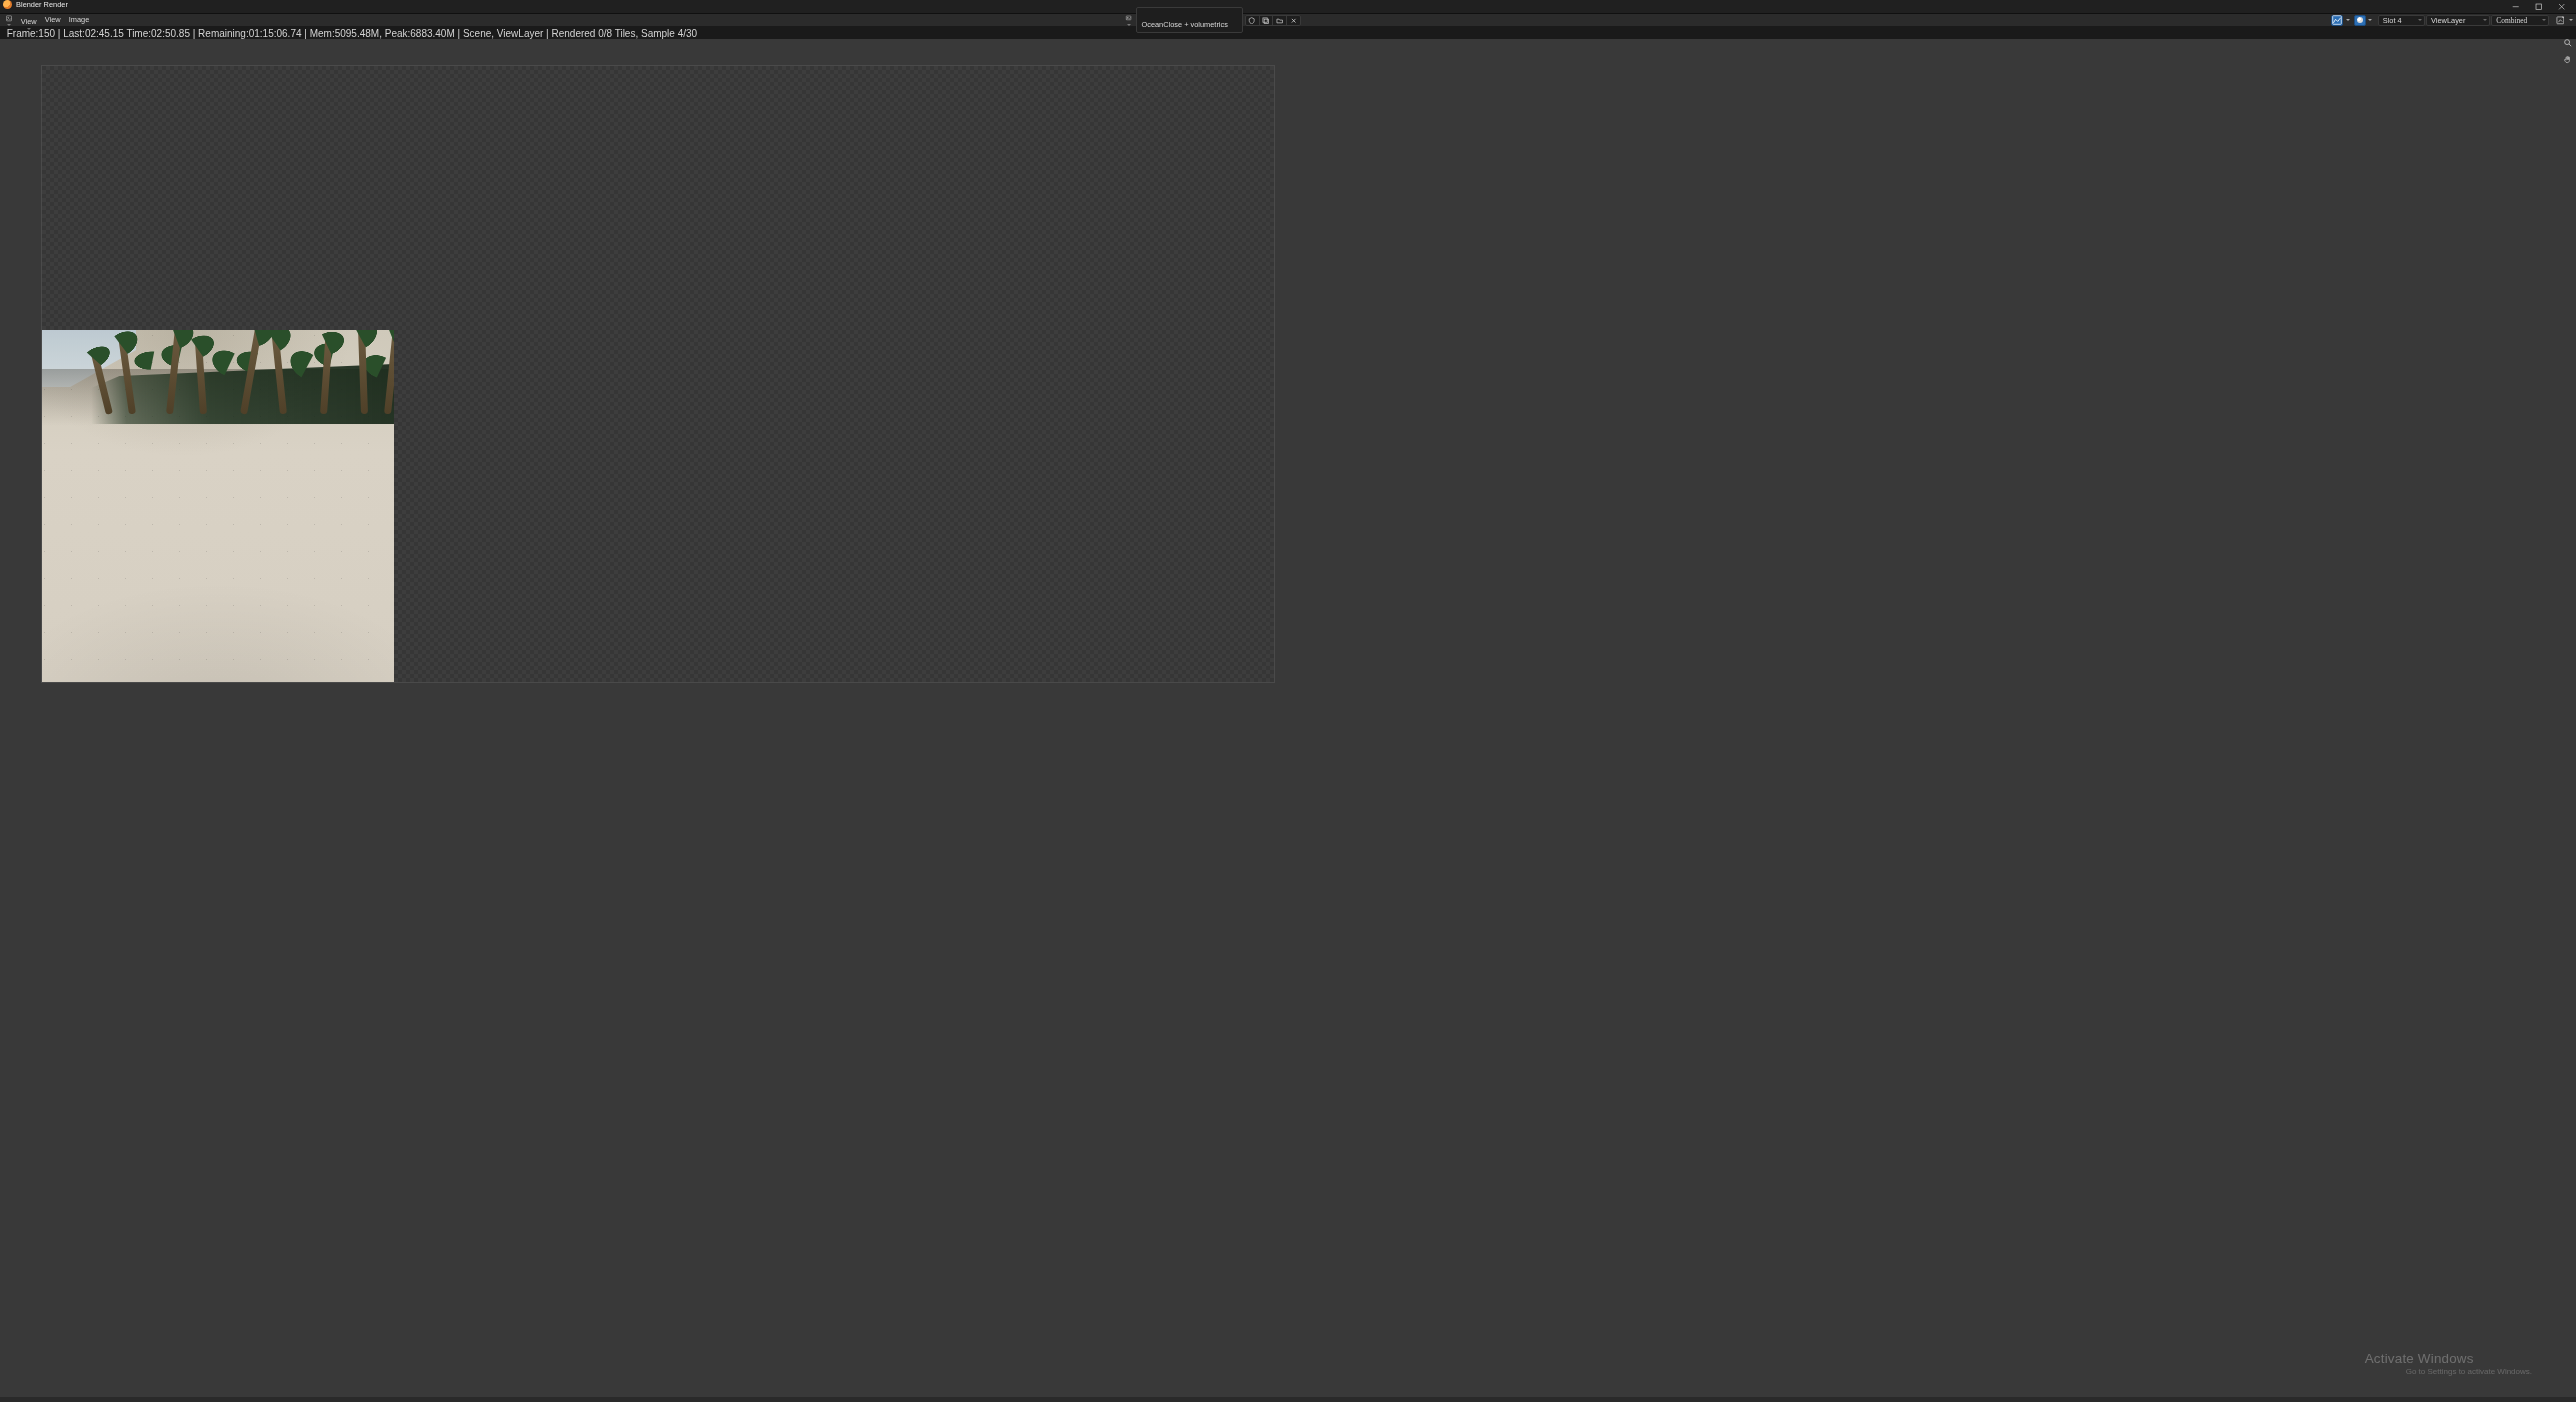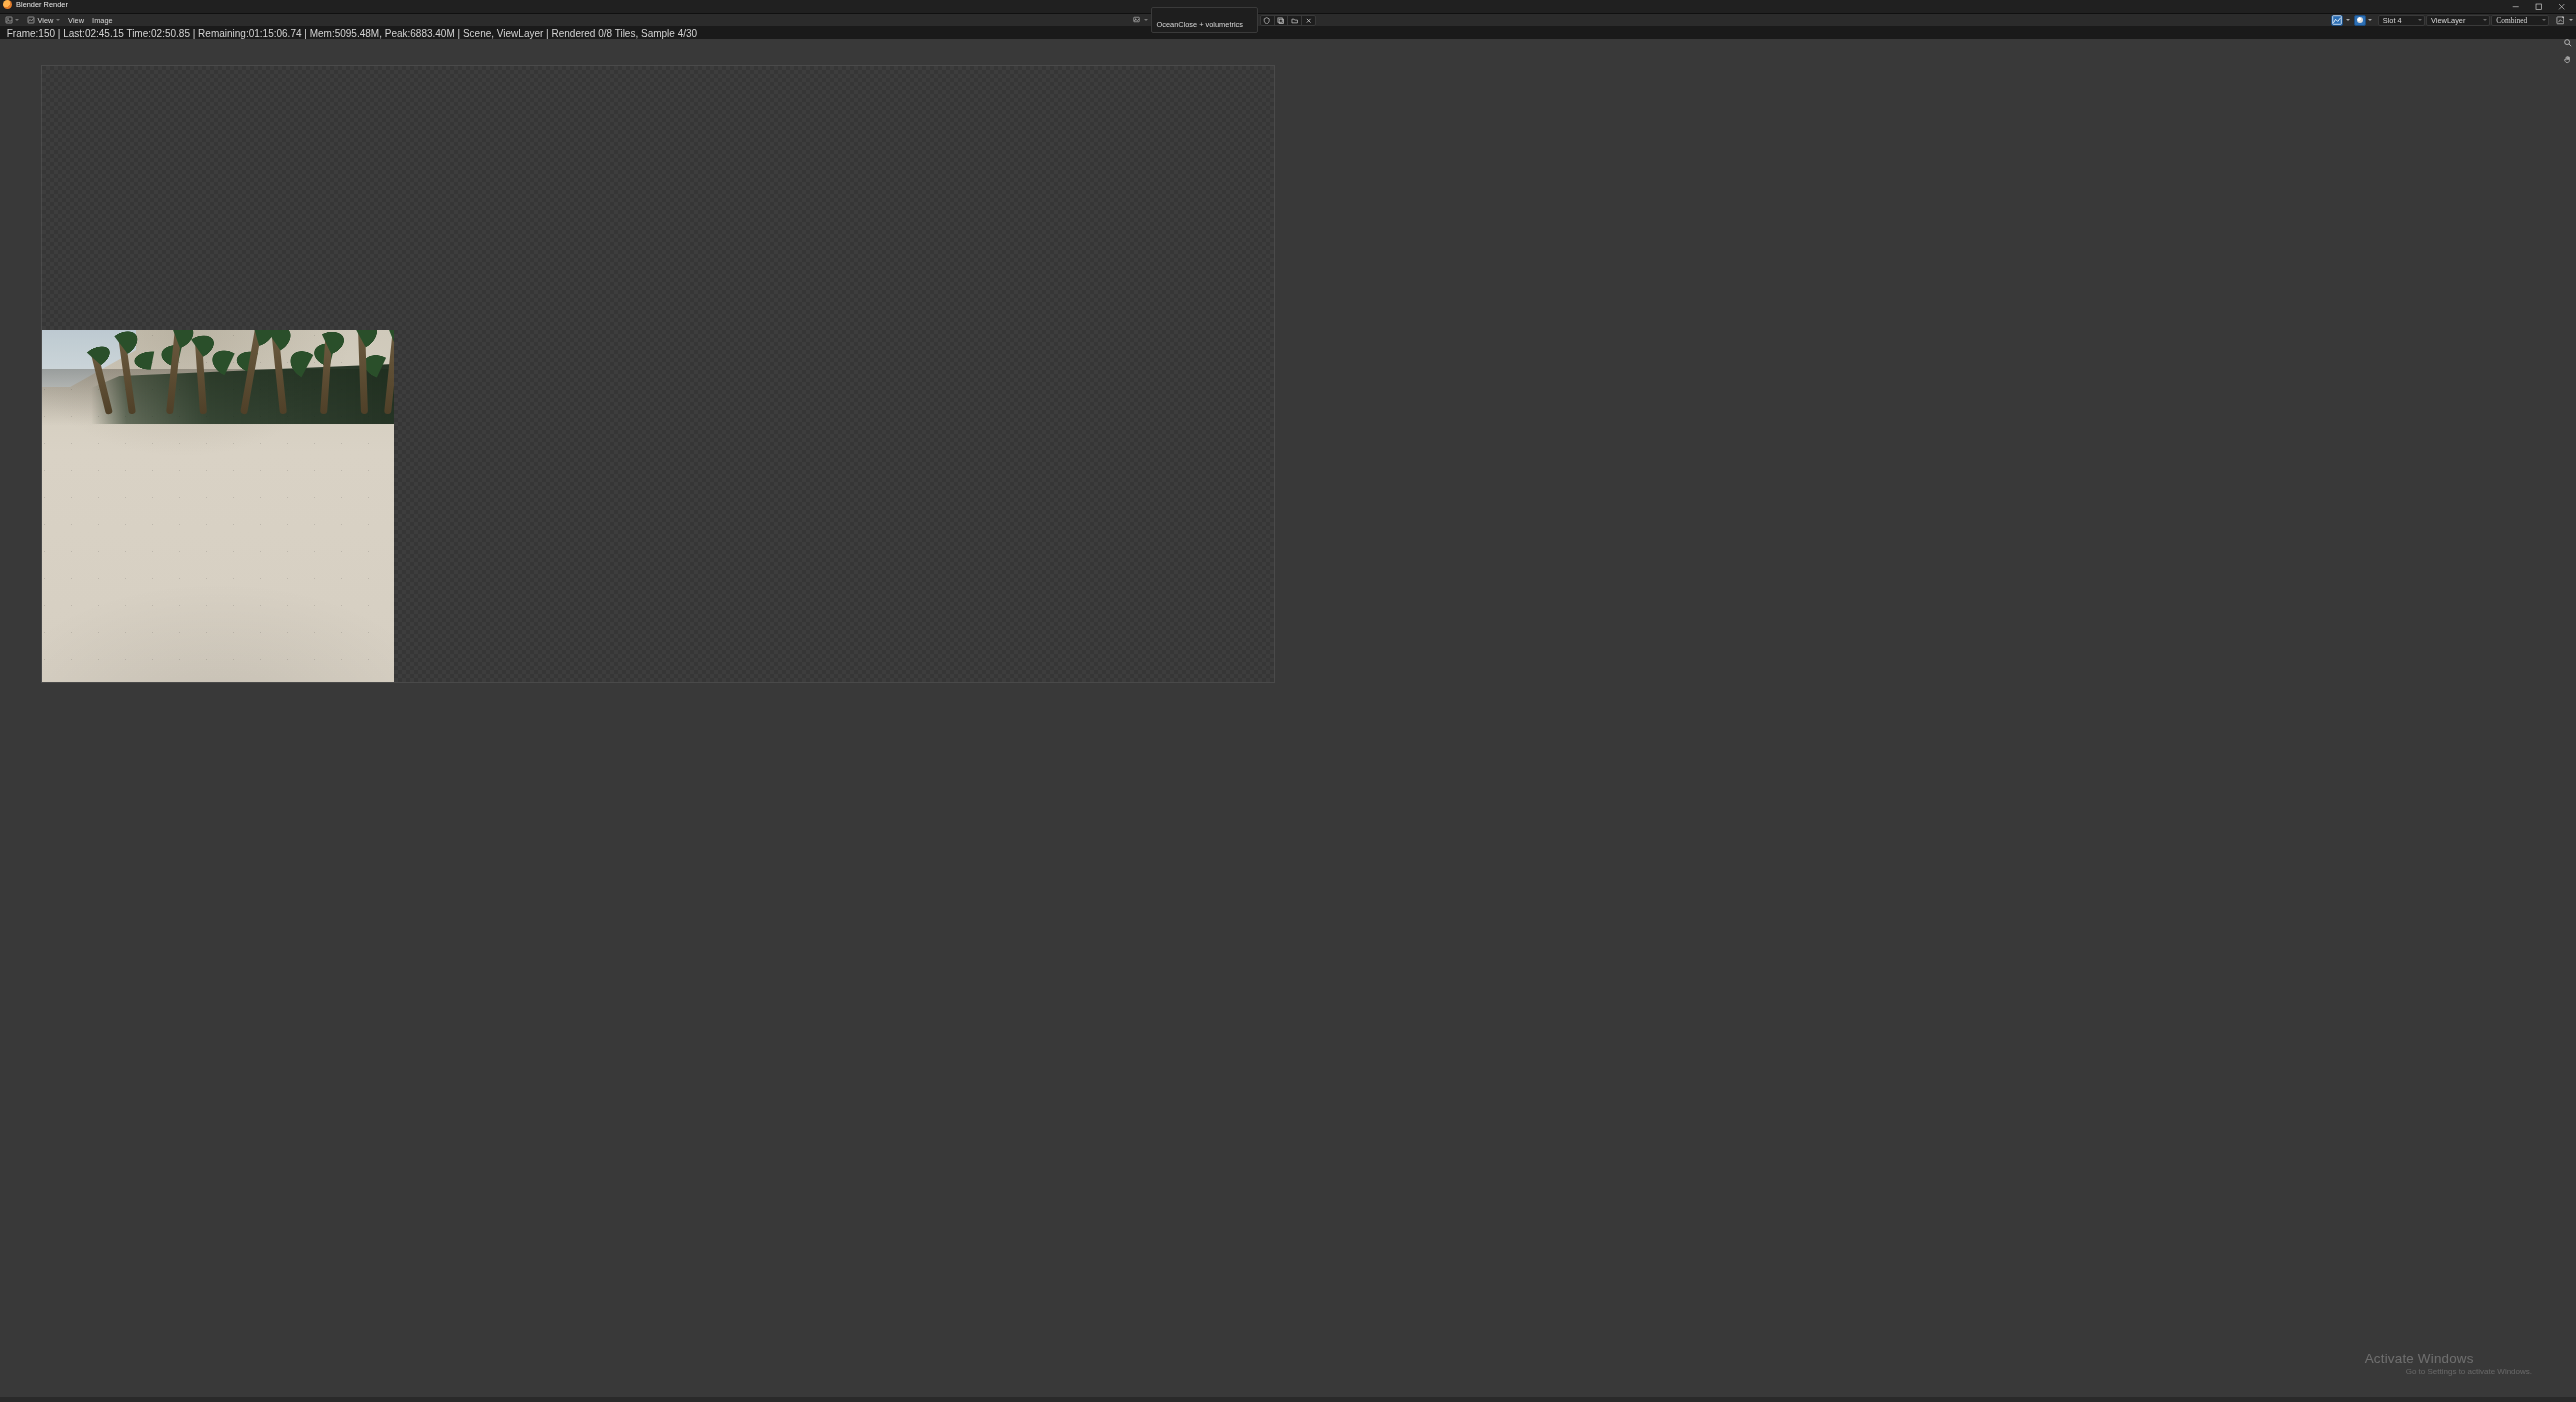--- a/index.html
+++ b/index.html
@@ -47,20 +47,21 @@
     padding: 0 2.7px;
     gap: 1.3px;
   }
   .hdr-btn {
     height: 10.7px;
     display: flex; align-items: center; gap: 2px;
     padding: 0 3.4px;
     border-radius: 2px;
     color: #d6d6d6;
     white-space: nowrap;
+    flex-direction: column;
   }
   .hdr-btn svg { width: 8px; height: 8px; }
   .hdr-btn .chev { margin-left: 0.7px; opacity: .6; }
 
   .icon-btn {
     width: 13.4px; height: 10.7px;
     display: flex; align-items: center; justify-content: center;
     border-radius: 2px;
   }
   .icon-btn svg { width: 8.7px; height: 8.7px; }

